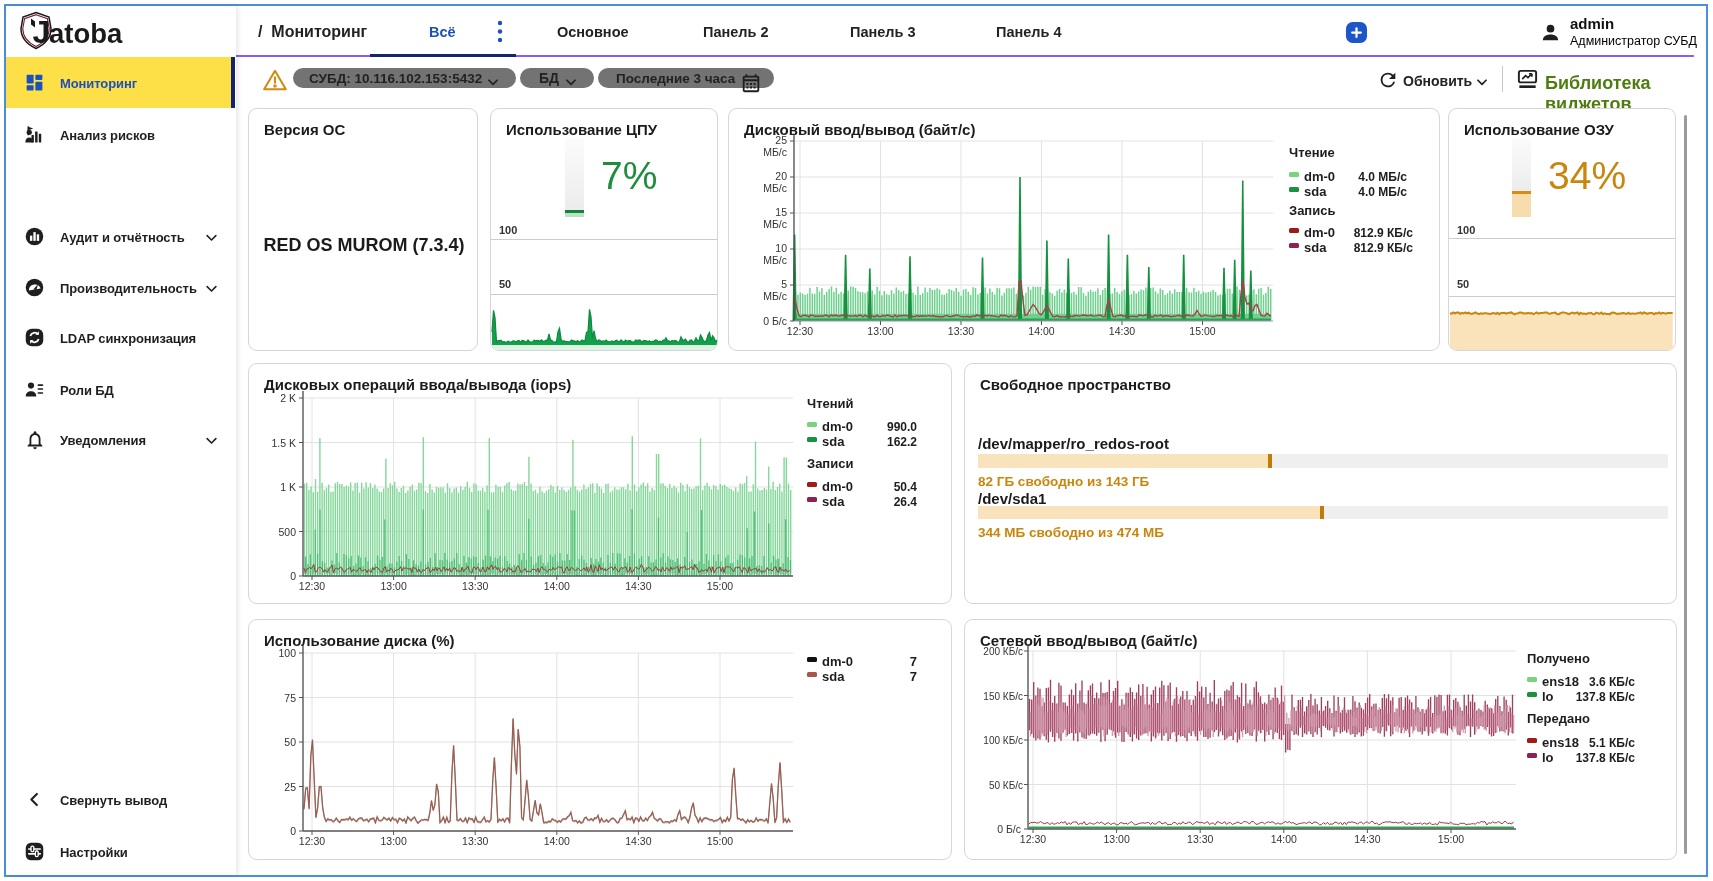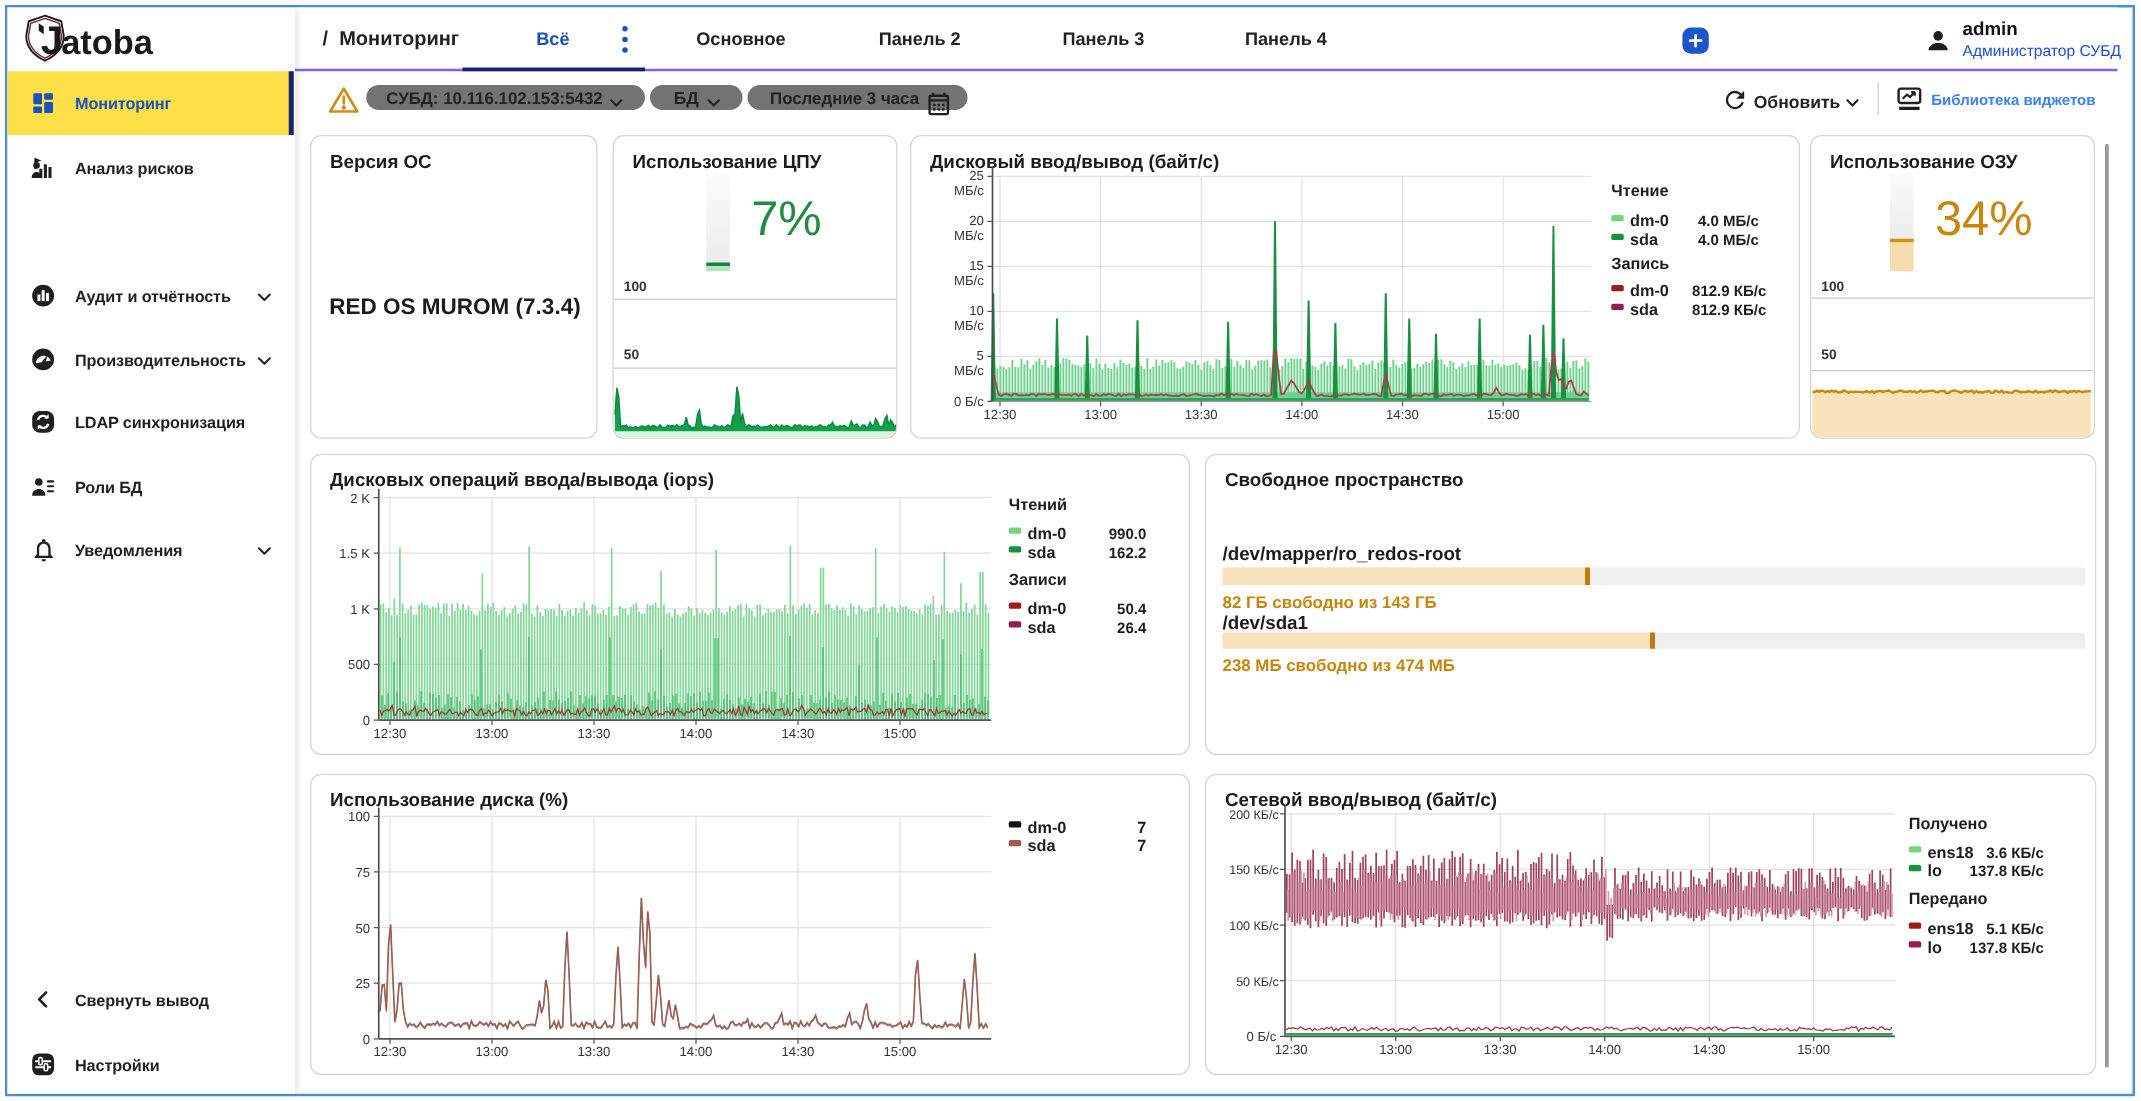--- a/index.html
+++ b/index.html
@@ -133,21 +133,21 @@
       <svg class="abs" style="left:1109px;top:15px" width="23" height="23" viewBox="0 0 24 24">
         <rect x="1" y="1" width="22" height="22" rx="7" fill="#1d56c8"></rect>
         <rect x="6.3" y="10.9" width="11.4" height="2.3" rx="1.1" fill="#fff"></rect>
         <rect x="10.85" y="6.4" width="2.3" height="11.4" rx="1.1" fill="#fff"></rect>
       </svg>
       <svg class="abs" style="left:1303px;top:15px" width="23" height="23" viewBox="0 0 24 24" fill="#1f1f1f">
         <circle cx="12" cy="8" r="4"></circle>
         <path d="M4 20c0-3.8 3.6-6 8-6s8 2.2 8 6z"></path>
       </svg>
       <div class="abs" style="left:1334px;top:9px;font-size:15px;font-weight:bold;color:#111;white-space:nowrap">admin</div>
-      <div class="abs" style="left:1334px;top:28px;font-size:12.5px;color:#1d4ed8;white-space:nowrap">Администратор СУБД</div>
+      <div class="abs" style="left:1334px;top:28px;font-size:12.5px;color:#000000;white-space:nowrap">Администратор СУБД</div>
     </div>
     <svg class="abs" style="left:256px;top:62px" width="26" height="24" viewBox="0 0 24 22" fill="none" stroke="#cf8c14" stroke-width="1.9" stroke-linejoin="round">
       <path d="M12 2.5 L22 19.5 H2 Z"></path>
       <line x1="12" y1="8.5" x2="12" y2="13.5" stroke-linecap="round"></line>
       <circle cx="12" cy="16.5" r="0.7" fill="#cf8c14"></circle>
     </svg>
     <div class="pill" style="left:287px;top:62px;width:223px;padding-left:16px;font-size:13.5px">СУБД: 10.116.102.153:5432</div>
     <svg style="position:absolute;left:480px;top:69px" width="14" height="14" viewBox="0 0 24 24" fill="none" stroke="#222" stroke-width="3.0" stroke-linecap="round" stroke-linejoin="round">
       <path d="M5 9l7 7 7-7"></path>
     </svg>
@@ -172,21 +172,21 @@
     <svg style="position:absolute;left:1469px;top:69px" width="14" height="14" viewBox="0 0 24 24" fill="none" stroke="#222" stroke-width="3.0" stroke-linecap="round" stroke-linejoin="round">
       <path d="M5 9l7 7 7-7"></path>
     </svg>
     <div class="abs" style="left:1496px;top:60px;width:1px;height:26px;background:#c9c9c9"></div>
     <svg class="abs" style="left:1510px;top:62px" width="23" height="23" viewBox="0 0 24 24" fill="none" stroke="#1f1f1f" stroke-width="2">
       <rect x="3" y="3" width="18" height="12" rx="2"></rect>
       <path d="M6.5 11.5l3.5-3.5 2.5 2 4-4" stroke-width="1.8"></path>
       <path d="M16.5 6h-3M16.5 6v3" stroke-width="1.8"></path>
       <line x1="3.5" y1="19.5" x2="20.5" y2="19.5" stroke-width="2.8"></line>
     </svg>
-    <div class="abs" style="left:1539px;top:67px;font-size:12px;font-weight:bold;color:#3b82f6">Библиотека виджетов</div>
+    <div class="abs" style="left:1539px;top:67px;font-size:18px;font-weight:bold;color:#4d7c0f">Библиотека виджетов</div>
     <div class="card" style="left:242px;top:102px;width:230px;height:243px">
       <div class="ctitle">Версия ОС</div>
       <div class="abs" style="left:0;top:126px;width:230px;text-align:center;font-size:18px;font-weight:bold;color:#1b1b1b">RED OS MUROM (7.3.4)</div>
     </div>
     <div class="card" style="left:484px;top:102px;width:228px;height:243px">
       <div class="ctitle">Использование ЦПУ</div>
       <div class="abs" style="left:74px;top:30px;width:19px;height:71px;background:linear-gradient(#fbfbfb,#ececec)"></div>
       <div class="abs" style="left:74px;top:101px;width:19px;height:3px;background:#15813c"></div>
       <div class="abs" style="left:74px;top:104px;width:19px;height:4px;background:#b7e3c4"></div>
       <div class="abs" style="left:110px;top:47px;width:120px;font-size:39px;line-height:1.0;color:#1e8e3e">7%</div>
@@ -360,21 +360,21 @@
       <div class="ctitle">Свободное пространство</div>
       <div class="abs" style="left:13px;top:71px;font-size:15px;font-weight:bold;color:#1b1b1b">/dev/mapper/ro_redos-root</div>
       <div class="abs" style="left:13px;top:90px;width:690px;height:14px;background:#efefef;border-radius:2px"></div>
       <div class="abs" style="left:13px;top:90px;width:290px;height:14px;background:#f8e3bd"></div>
       <div class="abs" style="left:303px;top:90px;width:4px;height:14px;background:#bf7d07"></div>
       <div class="abs" style="left:13px;top:110px;font-size:13.5px;font-weight:bold;color:#c8860d">82 ГБ свободно из 143 ГБ</div>
       <div class="abs" style="left:13px;top:126px;font-size:15px;font-weight:bold;color:#1b1b1b">/dev/sda1</div>
       <div class="abs" style="left:13px;top:142px;width:690px;height:13px;background:#efefef;border-radius:2px"></div>
       <div class="abs" style="left:13px;top:142px;width:342px;height:13px;background:#f8e3bd"></div>
       <div class="abs" style="left:355px;top:142px;width:4px;height:13px;background:#bf7d07"></div>
-      <div class="abs" style="left:13px;top:161px;font-size:13.5px;font-weight:bold;color:#c8860d">238 МБ свободно из 474 МБ</div>
+      <div class="abs" style="left:13px;top:161px;font-size:13.5px;font-weight:bold;color:#c8860d">344 МБ свободно из 474 МБ</div>
     </div>
     <div class="card" style="left:242px;top:613px;width:704px;height:241px">
       <div class="ctitle">Использование диска (%)</div>
       <svg class="abs" style="left:0;top:0" width="702" height="239" viewBox="0 0 702 239">
         <g stroke="#e2e2e2" stroke-width="1">
           <line x1="54" y1="33.0" x2="544" y2="33.0"></line>
           <line x1="54" y1="77.5" x2="544" y2="77.5"></line>
           <line x1="54" y1="122.0" x2="544" y2="122.0"></line>
           <line x1="54" y1="166.5" x2="544" y2="166.5"></line>
           <line x1="63.0" y1="33" x2="63.0" y2="211"></line>

